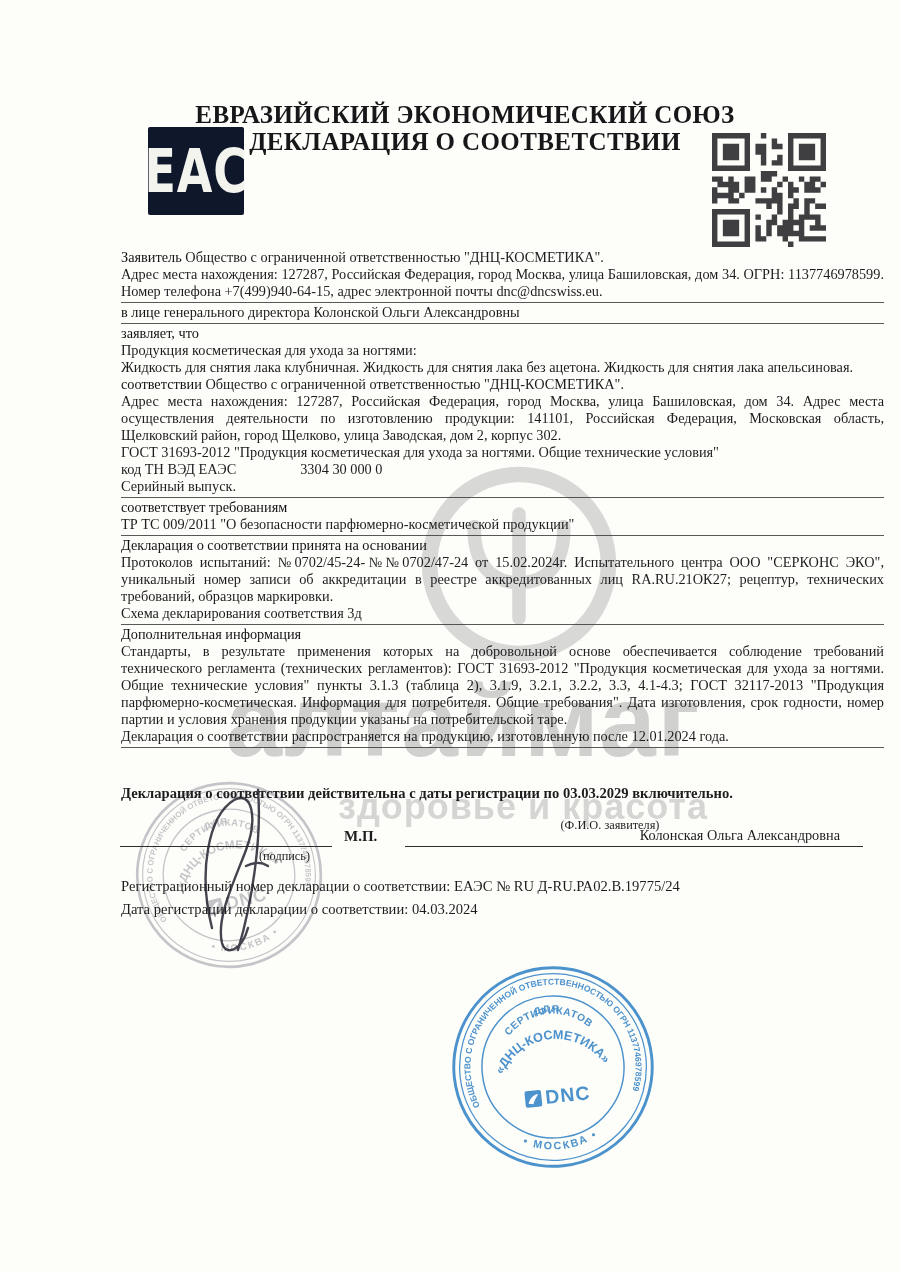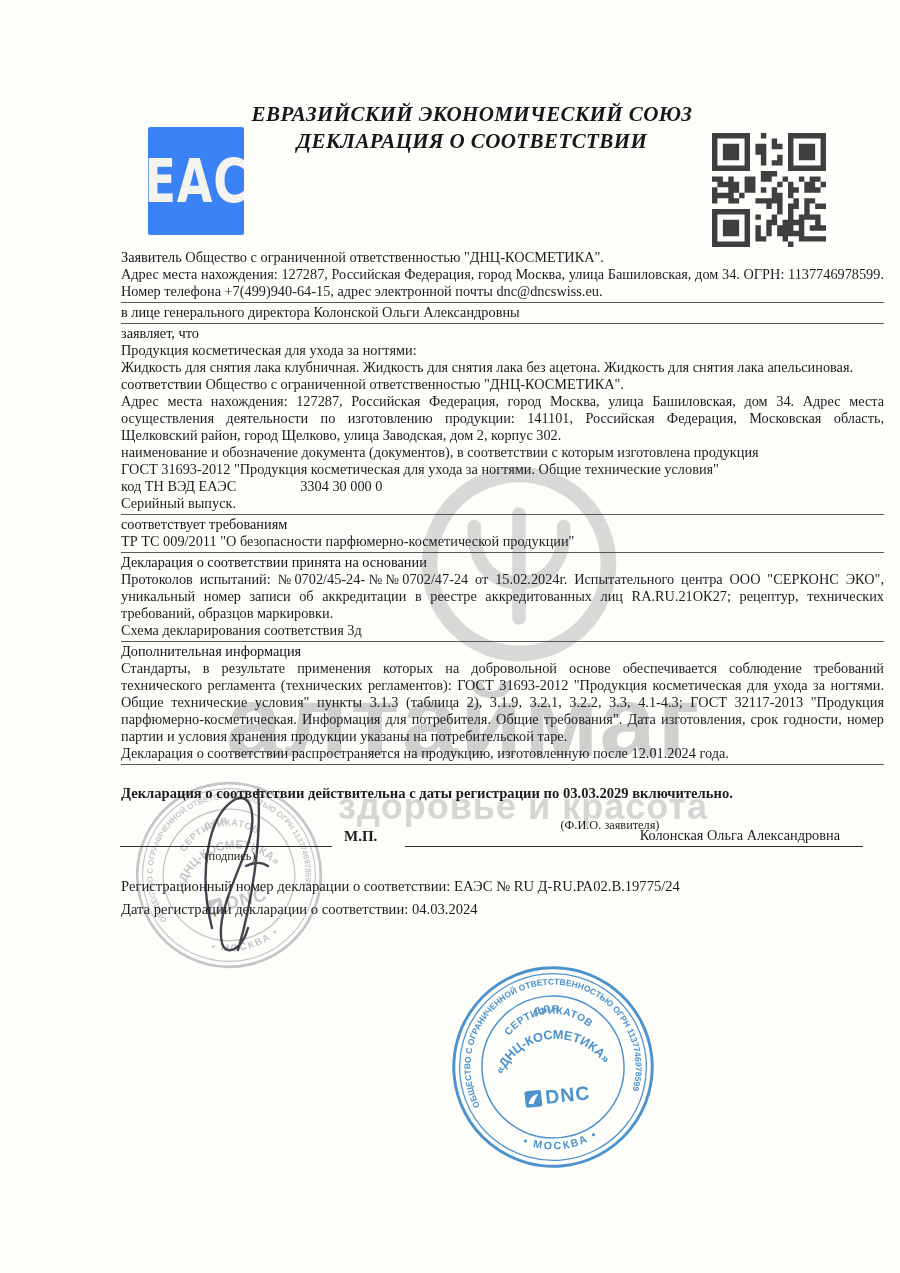--- a/index.html
+++ b/index.html
@@ -4,30 +4,30 @@
 <style>
   * { margin:0; padding:0; box-sizing:border-box; }
   html,body { width:900px; background:#ffffff; }
   .page {
     position:relative; width:900px; height:1273px;
     background:#fdfdfa; overflow:hidden;
     font-family:"Liberation Serif", serif; color:#1d1d1f;
   }
   
   .eac {
-    position:absolute; left:148px; top:127px; width:96px; height:108px;
-    background:#3b82f6; border-radius:2px; display:flex; align-items:center; justify-content:center;
+    position:absolute; left:148px; top:127px; width:96px; height:88px;
+    background:#0f172a; border-radius:2px; display:flex; align-items:center; justify-content:center;
   }
   .eac span {
     color:#f4f4ef; font-family:"DejaVu Sans", sans-serif; font-weight:bold;
     font-size:50px; letter-spacing:1px; transform:scaleY(1.22) scaleX(.92);
   }
   .title {
-    position:absolute; left:172px; top:101px; width:600px; text-align:center;
-    font-weight:bold; font-size:21px; line-height:27px; letter-spacing:.4px; color:#17171a;font-style:italic;
+    position:absolute; left:165px; top:101px; width:600px; text-align:center;
+    font-weight:bold; font-size:25px; line-height:27px; letter-spacing:.4px; color:#17171a;
   }
   .qr { position:absolute; left:711px; top:133px; width:116px; height:114px; }
   .qr svg { width:100%; height:100%; }
   
   .wm-ring { position:absolute; left:415px; top:460px; width:208px; height:208px; opacity:.33; z-index:0; }
   .wm-big {
     position:absolute; left:226px; top:664px; width:680px; z-index:0;
     font-family:"Liberation Sans", sans-serif; font-weight:bold;
     font-size:101px; letter-spacing:2px; color:rgba(163,163,163,.5); white-space:nowrap;
   }
@@ -43,21 +43,21 @@
   }
   .doc p { margin:0; }
   .j { text-align:justify; }
   .doc b, .bold { font-weight:normal; color:#131316; }
   .rule { border-top:1.3px solid #3b3b3c; margin:2px 0 1px; opacity:.85; }
   .tnved-gap { display:inline-block; width:64px; }
   
   .validity { position:absolute; left:121px; top:785px; width:763px; font-weight:bold; font-size:14.6px; z-index:2; }
   .sig-line-left  { position:absolute; left:120px; top:846px; width:212px; border-top:1.2px solid #2e2e2e; z-index:2; }
   .sig-line-right { position:absolute; left:405px; top:846px; width:458px; border-top:1.2px solid #2e2e2e; z-index:2; }
-  .sig-caption { position:absolute; left:150px; top:849px; width:160px; text-align:center; font-size:12.3px; z-index:2; }
+  .sig-caption { position:absolute; left:150px; top:849px; width:160px; text-align:right; font-size:12.3px; z-index:2; }
   .mp { position:absolute; left:344px; top:828px; font-weight:bold; font-size:15px; z-index:2; }
   .fio-name { position:absolute; left:390px; top:827px; width:450px; text-align:right; font-size:14.3px; z-index:2; }
   .fio-caption { position:absolute; left:430px; top:818px; width:360px; text-align:center; font-size:12.3px; z-index:2; }
   .reg { position:absolute; left:121px; top:875px; width:763px; font-size:14.6px; line-height:23px; z-index:2; }
   .reg .lbl { font-weight:normal; }
   
   .stamp { position:absolute; fill:none; }
   .stamp-grey { left:130px; top:776px; width:198px; height:198px; color:#8f8f99; opacity:.5; transform:rotate(-14deg); z-index:1; }
   .stamp-blue { left:446px; top:960px; width:214px; height:214px; color:#3f8ac9; opacity:.93; transform:rotate(-6deg); z-index:3; }
   .signature-svg { position:absolute; left:150px; top:778px; width:190px; height:175px; z-index:3; }
@@ -137,21 +137,20 @@
     </p>
     <div class="rule"></div>
     <p class="bold">заявляет, что</p>
     <p>Продукция косметическая для ухода за ногтями:</p>
     <p class="j">Жидкость для снятия лака клубничная. Жидкость для снятия лака без ацетона. Жидкость для снятия лака апельсиновая.</p>
     <p class="j">
       <b>соответствии</b>
       <span>Общество с ограниченной ответственностью "ДНЦ-КОСМЕТИКА".</span>
     </p>
     <p class="j">Адрес места нахождения: 127287, Российская Федерация, город Москва, улица Башиловская, дом 34. Адрес места осуществления деятельности по изготовлению продукции: 141101, Российская Федерация, Московская область, Щелковский район, город Щелково, улица Заводская, дом 2, корпус 302.</p>
-    <p>наименование и обозначение документа (документов), в соответствии с которым изготовлена продукция</p>
     <p>ГОСТ 31693-2012 "Продукция косметическая для ухода за ногтями. Общие технические условия"</p>
     <p>
       <span>код ТН ВЭД ЕАЭС</span><span class="tnved-gap"></span><span>3304 30 000 0</span>
     </p>
     <p>Серийный выпуск.</p>
     <div class="rule"></div>
     <p class="bold">соответствует требованиям</p>
     <p>ТР ТС 009/2011 "О безопасности парфюмерно-косметической продукции"</p>
     <div class="rule"></div>
     <p class="bold">Декларация о соответствии принята на основании</p>

